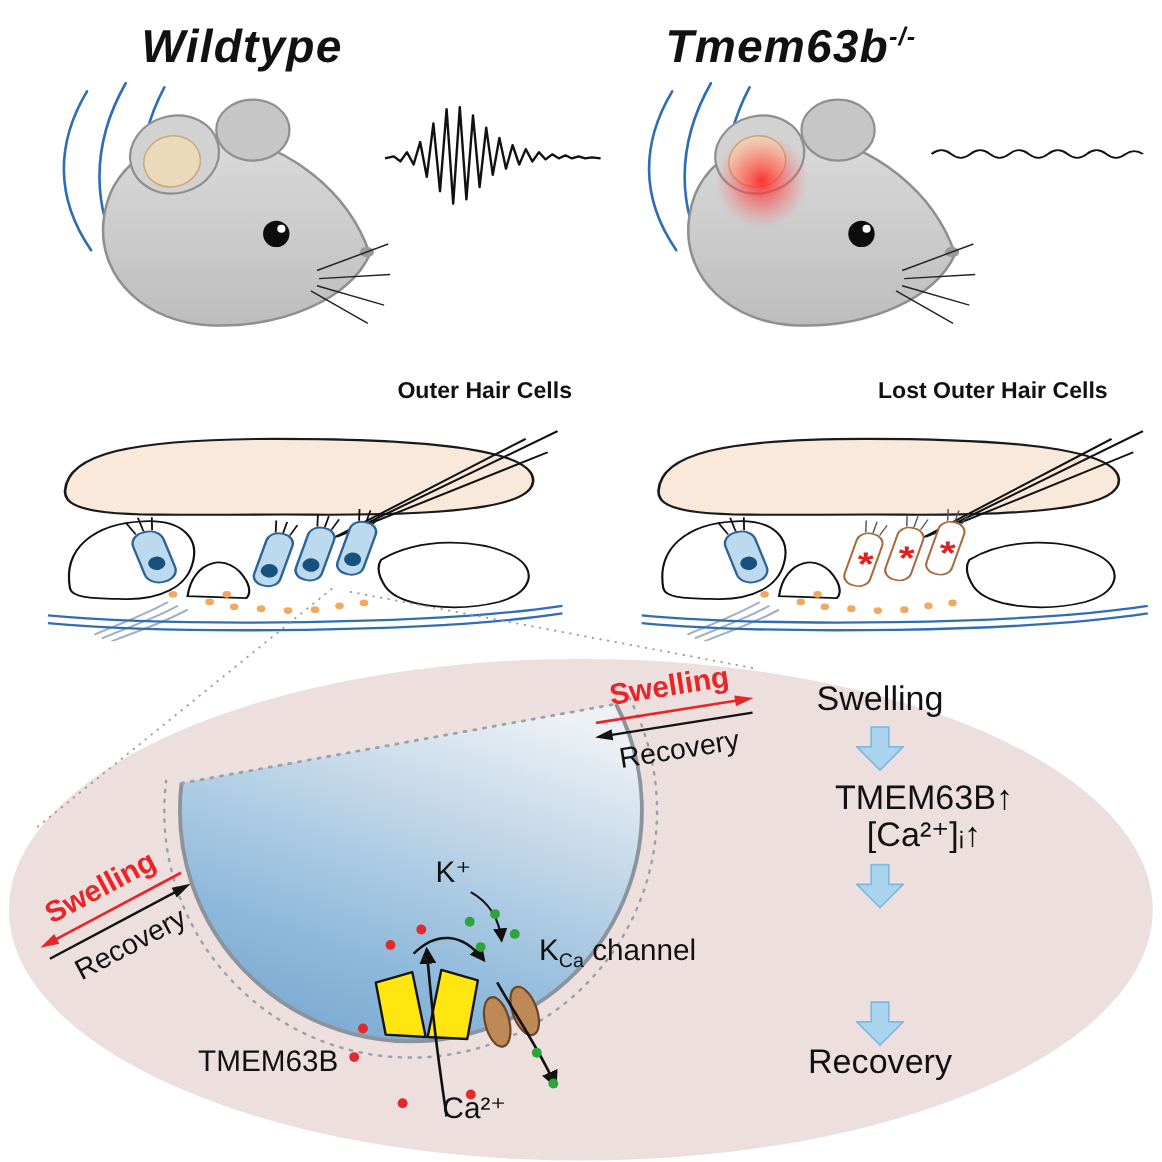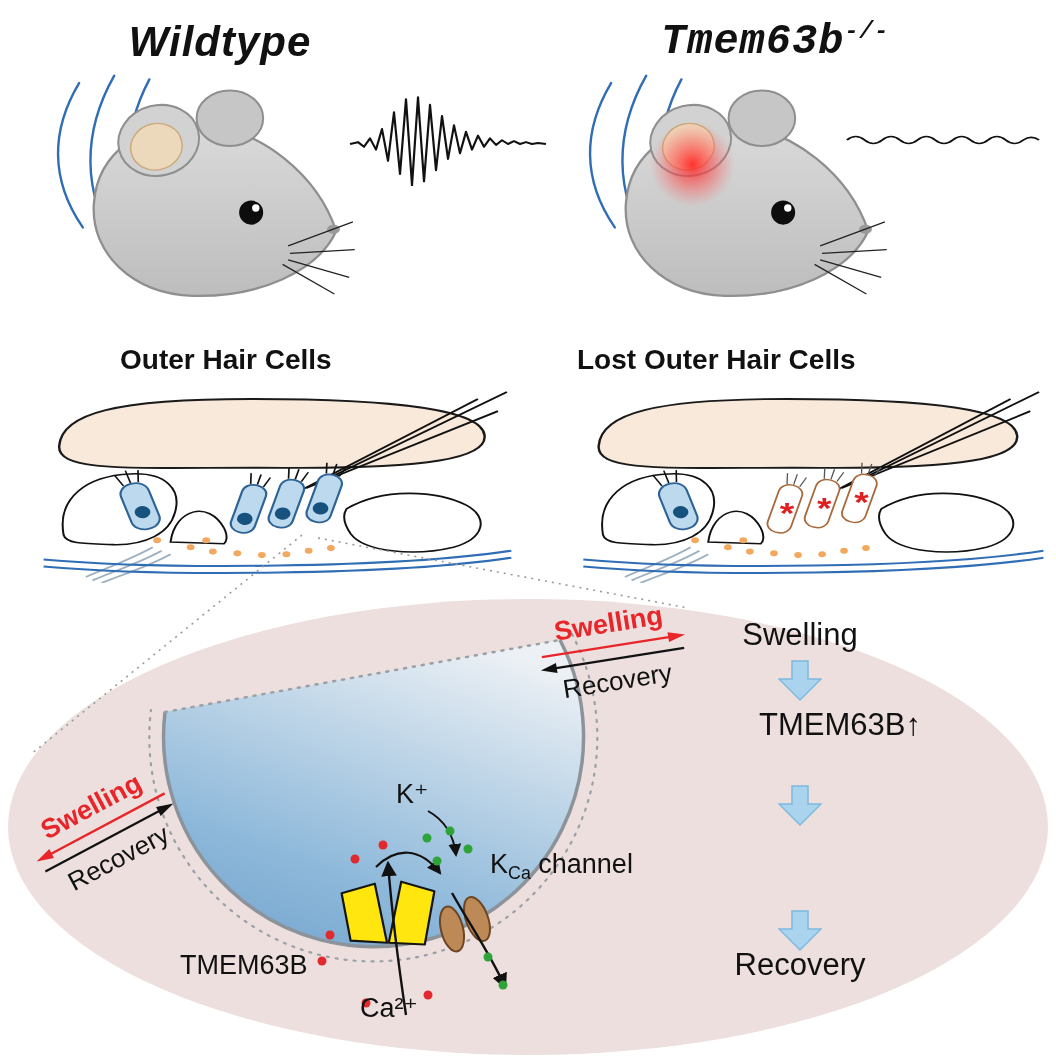--- a/index.html
+++ b/index.html
@@ -1,39 +1,39 @@
 <!DOCTYPE html>
 <html><head>
 <meta charset="utf-8">
 <style>
   html,body{margin:0;padding:0;background:#fff;}
   #canvas{position:relative;width:1056px;height:1056px;background:#fff;overflow:hidden;
           font-family:"Liberation Sans","DejaVu Sans",sans-serif;color:#111;}
   .abs{position:absolute;}
   .title{font-size:42px;font-weight:bold;font-style:italic;text-align:center;letter-spacing:1px;}
   .title sup{font-size:55%;vertical-align:super;}
-  .sec-label{font-size:28px;font-weight:bold;text-align:left;}
+  .sec-label{font-size:21px;font-weight:bold;text-align:right;}
   .mech{font-size:27px;}
   .mech sub, .flow sub{font-size:66%;}
   .flow{font-size:31px;text-align:center;line-height:34px;}
   .swell-pair{display:flex;flex-direction:column;align-items:center;gap:1px;}
   .swell-red{color:#e8262a;font-weight:600;font-size:27px;}
   .recov{color:#111;font-size:26px;}
   .flow-arrow polygon{fill:#aad4ee;stroke:#7cb9de;stroke-width:1.5;}
   svg{display:block;}
 </style>
 </head>
 <body>
 
 <div id="canvas">
 
   <div class="abs title" style="left:55px;top:18px;width:330px;">
     <span>Wildtype</span>
   </div>
-  <div class="abs title" style="left:590px;top:18px;width:370px;font-family:Liberation Mono, monospace;">
+  <div class="abs title" style="left:534px;top:18px;width:370px;">
     <span>Tmem63b</span><sup>-/-</sup>
   </div>
 
   <svg class="abs" style="left:40px;top:72px;" width="315" height="259" viewBox="0 0 340 280">
     <defs>
       <linearGradient id="furL" x1="0" y1="0" x2="0" y2="1">
         <stop offset="0%" stop-color="#dadada"></stop>
           <stop offset="100%" stop-color="#bdbdbd"></stop>
       </linearGradient>
     </defs>
@@ -332,32 +332,33 @@
 
   <div class="abs mech" style="left:396px;top:778px;">
     <span>K⁺</span>
   </div>
   <div class="abs mech" style="left:490px;top:849px;">
     <span>K</span><sub>Ca</sub><span> channel</span>
   </div>
   <div class="abs mech" style="left:180px;top:950px;">
     <span>TMEM63B</span>
   </div>
-  <div class="abs mech" style="left:360px;top:992px;width:100px;text-align:left;">
+  <div class="abs mech" style="left:360px;top:992px;width:100px;text-align:right;">
     <span>Ca²⁺</span>
   </div>
 
   <div class="abs flow" style="left:660px;top:618px;width:280px;">
     <span>Swelling</span>
   </div>
   <svg class="abs flow-arrow" style="left:778px;top:660px;" width="44" height="42">
     <polygon points="14,1 30,1 30,19 43,19 22,40 1,19 14,19"></polygon>
   </svg>
   <div class="abs flow" style="left:700px;top:708px;width:280px;">
     <div>TMEM63B↑</div>
+    <div>[Ca²⁺]ᵢ↑</div>
   </div>
   <svg class="abs flow-arrow" style="left:778px;top:785px;" width="44" height="42">
     <polygon points="14,1 30,1 30,19 43,19 22,40 1,19 14,19"></polygon>
   </svg>
   <svg class="abs flow-arrow" style="left:778px;top:910px;" width="44" height="42">
     <polygon points="14,1 30,1 30,19 43,19 22,40 1,19 14,19"></polygon>
   </svg>
   <div class="abs flow" style="left:660px;top:948px;width:280px;">
     <span>Recovery</span>
   </div>

